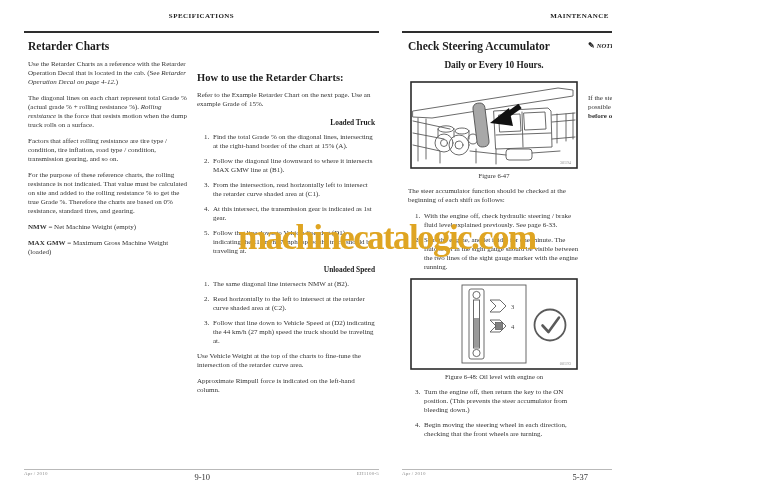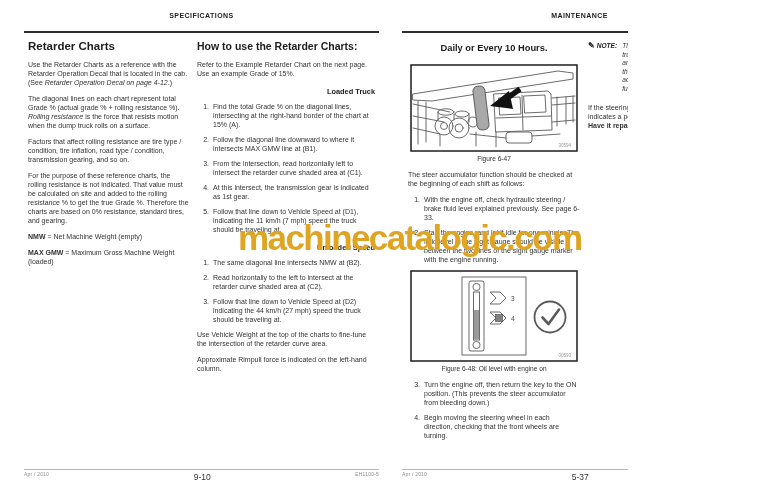--- a/index.html
+++ b/index.html
@@ -1,17 +1,17 @@
 <!DOCTYPE html>
 <html><head>
 <meta charset="utf-8">
 <style>
   html,body{margin:0;padding:0;background:#fff;}
   .canvas{position:relative;width:612px;height:497px;background:#ffffff;
-          font-family:Liberation Sans, sans-serif;color:#333;overflow:hidden;padding-left:16px;}
+          font-family:Liberation Serif, serif;color:#333;overflow:hidden;}
 
   .page-header{position:absolute;top:12px;font-size:7px;font-weight:bold;letter-spacing:.45px;
                text-align:center;color:#222;}
   .hdr-left{left:24px;width:355px;}
   .hdr-right{left:402px;width:355px;}
   .header-rule{position:absolute;top:31px;height:2px;background:#2e2e2e;}
   .rule-left{left:24px;width:355px;}
   .rule-right{left:402px;width:355px;}
 
   .footer-rule{position:absolute;top:469px;height:1px;background:#b9b9b9;}
@@ -21,21 +21,21 @@
   .tiny{font-size:5px;color:#8f8f8f;letter-spacing:.2px;}
   .pageno{font-size:8.5px;color:#333;margin-top:1px;}
 
   .col{position:absolute;top:40px;}
   #l1{left:28px;width:162px;}
   #l2{left:197px;width:178px;}
   #r1{left:408px;width:172px;}
   #r2{left:588px;width:168px;}
 
   .h1{font-size:11.5px;font-weight:bold;color:#1c1c1c;margin:0 0 8px;white-space:nowrap;}
-  #l2 .h1{font-size:10.5px;}
+  #l2 .h1{font-size:10.5px;margin-top:32px;}
   .bt{font-size:7px;line-height:9px;margin:0 0 7px;}
   .h2{font-size:7.4px;font-weight:bold;color:#1c1c1c;margin:9px 0 6px;text-align:right;}
   ol{margin:0 0 2px;padding-left:14px;}
   li{font-size:7px;line-height:9px;margin-bottom:6px;padding-left:2px;}
   .i{font-style:italic;}
   .b{font-weight:bold;}
 
   .subtitle{font-size:9.3px;font-weight:bold;text-align:center;margin:3px 0 11px;color:#1c1c1c;}
   .figure{display:block;margin:0;}
   .figcap{font-size:6.6px;text-align:center;margin:3px 0 8px;color:#333;}
@@ -92,20 +92,21 @@
   <div class="footer ft-left">
     <span class="tiny">Apr / 2010</span>
     <span class="pageno">9-10</span>
     <span class="tiny">EH1100-5</span>
   </div>
 
   <div class="page-header hdr-right">MAINTENANCE</div>
   <div class="header-rule rule-right"></div>
 
   <div class="col" id="r1">
+    <div class="h1">Check Steering Accumulator</div>
     <div class="subtitle">Daily or Every 10 Hours.</div>
 
     <svg class="figure" width="172" height="88" viewBox="0 0 168 88">
       <rect x="1" y="1" width="166" height="86" fill="#ffffff" stroke="#2b2b2b" stroke-width="1.6"></rect>
       <g stroke="#5a5a5a" stroke-width="0.9" fill="none" stroke-linejoin="round" stroke-linecap="round">
         <path d="M3,30 L148,7 L163,9 L163,15 L22,37 L3,36 Z"></path>
         <path d="M3,40 L40,48 M3,52 L34,58 M8,37 L8,80 M16,38 L16,78 M3,64 L30,70 L30,82"></path>
         <path d="M84,30 L138,27 L141,30 L142,66 L86,68 Z"></path>
         <path d="M89,34 L110,33 L111,50 L90,51 Z"></path>
         <path d="M114,32 L135,31 L136,48 L115,49 Z"></path>

